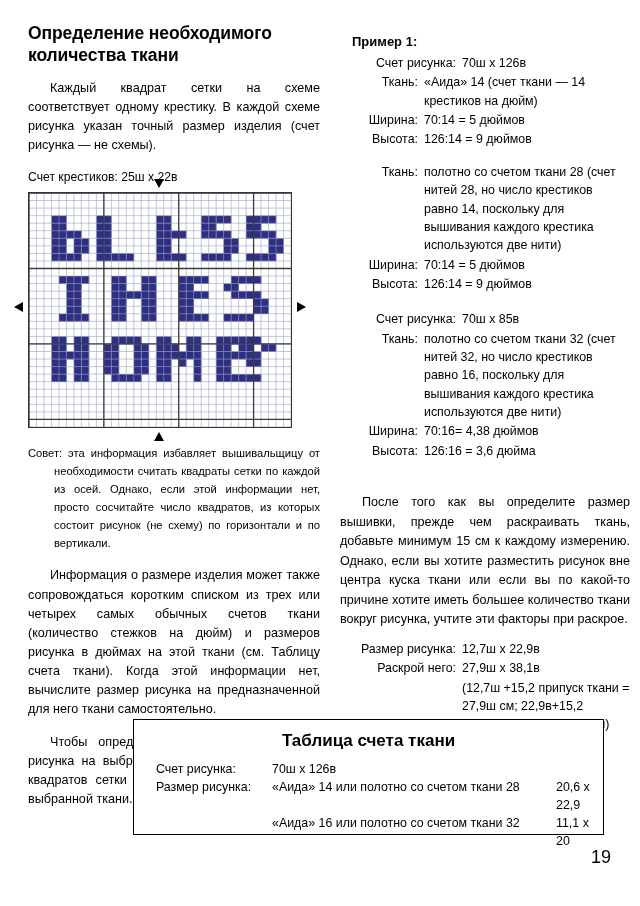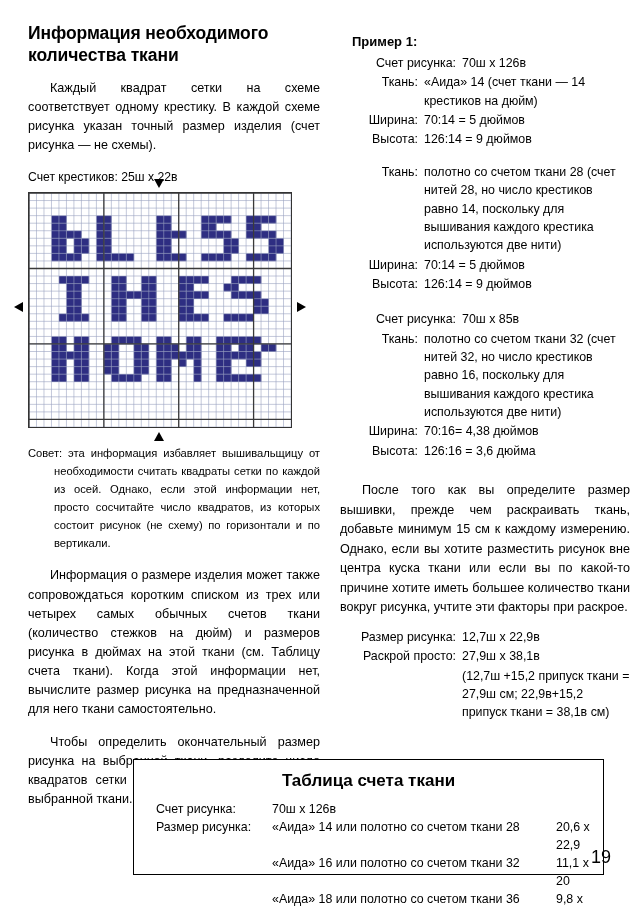--- a/index.html
+++ b/index.html
@@ -141,36 +141,35 @@
   }
   .spec-value {
     flex: 1 1 auto;
   }
   .spec-gap { height: 13px; }
   .block-gap { height: 16px; }
 
   p.right-para {
     font-size: 12.6px;
     line-height: 1.55;
-    margin: 4px 0 10px 0;
+    margin: 16px 0 10px 0;
     text-align: justify;
     text-indent: 22px;
   }
 
   
   .fabric-table {
     position: absolute;
     left: 133px;
     top: 719px;
     width: 471px;
     height: 116px;
     box-sizing: border-box;
     border: 1.5px solid #000;
     background: #fff;
-    margin-top: 40px;
   }
   .table-title {
     text-align: center;
     font-size: 17px;
     font-weight: bold;
     margin: 11px 0 10px 0;
   }
   .trow {
     display: flex;
     font-size: 12.4px;
@@ -198,21 +197,21 @@
     font-weight: normal;
   }
 </style>
 </head>
 <body>
 
 <div class="page">
 
   <div class="col-left">
 
-    <h1 class="section-title">Информация необходимого количества ткани</h1>
+    <h1 class="section-title">Определение необходимого количества ткани</h1>
 
     <p class="body-text">Каждый квадрат сетки на схеме соответствует одному крестику. В каждой схеме рисунка указан точный размер изделия (счет рисунка — не схемы).</p>
 
     <div class="caption">Счет крестиков: 25ш x 22в</div>
 
     <div class="chart-wrap">
       <div class="chart-box">
         <svg class="chart-grid" id="stitch-svg" viewBox="0 0 264 236" preserveAspectRatio="none">
             <rect x="22.63" y="22.84" width="7.84" height="7.91" fill="#2e2e82"></rect>
             <rect x="30.17" y="22.84" width="7.84" height="7.91" fill="#2e2e82"></rect>
@@ -635,21 +634,21 @@
     <div class="block-gap"></div>
 
     <p class="right-para">После того как вы определите размер вышивки, прежде чем раскраивать ткань, добавьте минимум 15 см к каждому измерению. Однако, если вы хотите разместить рисунок вне центра куска ткани или если вы по какой-то причине хотите иметь большее количество ткани вокруг рисунка, учтите эти факторы при раскрое.</p>
 
     <div id="summary-rows">
         <div class="spec-row">
           <div class="spec-label wide">Размер рисунка:</div>
           <div class="spec-value">12,7ш x 22,9в</div>
         </div>
         <div class="spec-row">
-          <div class="spec-label wide">Раскрой просто:</div>
+          <div class="spec-label wide">Раскрой него:</div>
           <div class="spec-value">27,9ш x 38,1в</div>
         </div>
         <div class="spec-row">
           <div class="spec-label wide"></div>
           <div class="spec-value">(12,7ш +15,2 припуск ткани = 27,9ш см; 22,9в+15,2 припуск ткани = 38,1в см)</div>
         </div>
       </div>
   </div>
 
   <div class="fabric-table">
@@ -663,22 +662,17 @@
         <div class="trow">
           <div class="tlabel">Размер рисунка:</div>
           <div class="tmid">«Аида» 14 или полотно со счетом ткани 28</div>
           <div class="tval">20,6 x 22,9</div>
         </div>
         <div class="trow">
           <div class="tlabel"></div>
           <div class="tmid">«Аида» 16 или полотно со счетом ткани 32</div>
           <div class="tval">11,1 x 20</div>
         </div>
-        <div class="trow">
-          <div class="tlabel"></div>
-          <div class="tmid">«Аида» 18 или полотно со счетом ткани 36</div>
-          <div class="tval">9,8 x 17,8</div>
-        </div>
       </div>
   </div>
 
   <div class="page-number">19</div>
 </div>
 
 </body></html>

